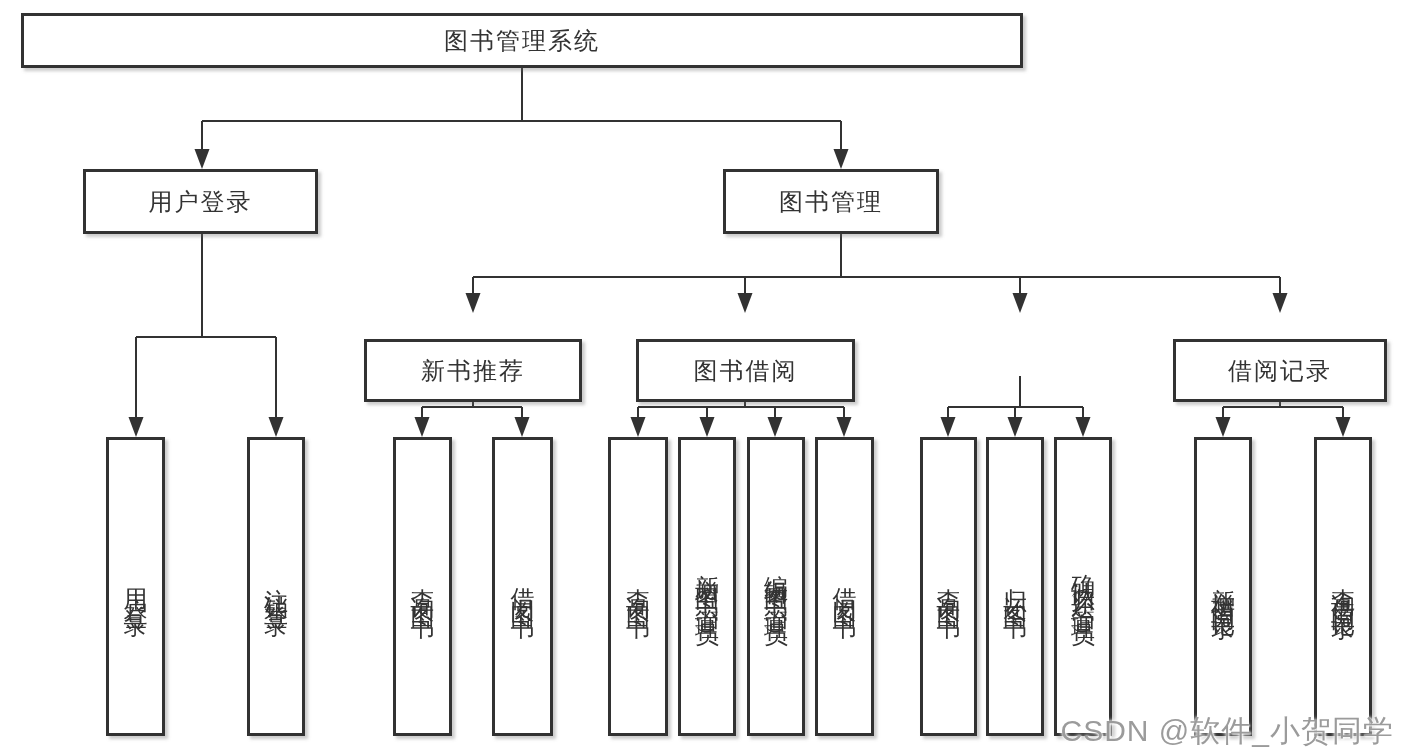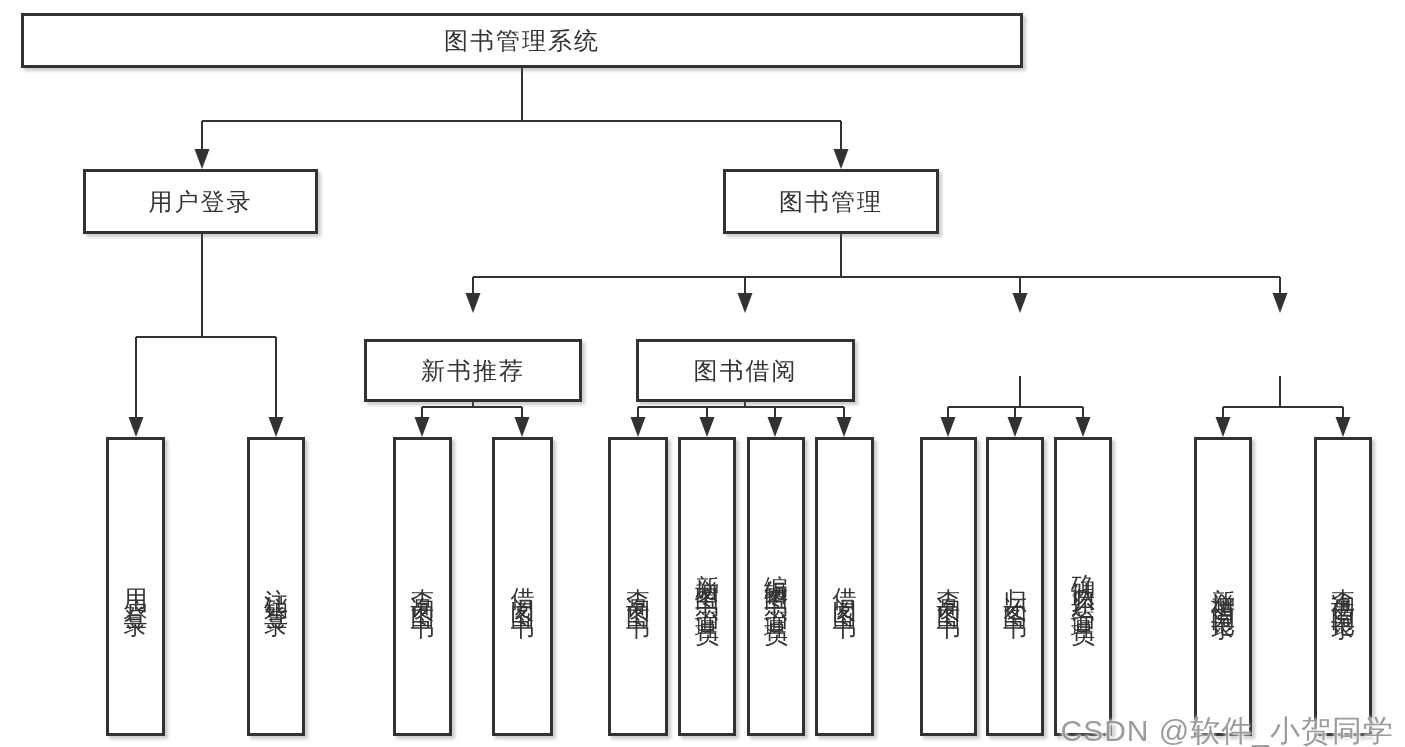--- a/index.html
+++ b/index.html
@@ -117,20 +117,23 @@
   <div class="box lv2" style="left:723px; width:216px;">
     <span>图书管理</span>
   </div>
 
   <div class="box lv3" style="left:364px; width:218px;">
     <span>新书推荐</span>
   </div>
   <div class="box lv3" style="left:636px; width:219px;">
     <span>图书借阅</span>
   </div>
+  <div class="box lv3" style="left:1173px; width:214px;">
+    <span>借阅记录</span>
+  </div>
 
   <div class="box leaf" style="left:106px; width:59px;">
     <span>用户登录</span>
   </div>
   <div class="box leaf" style="left:247px; width:58px;">
     <span>注销登录</span>
   </div>
 
   <div class="box leaf" style="left:393px; width:59px;">
     <span>查询图书</span>

